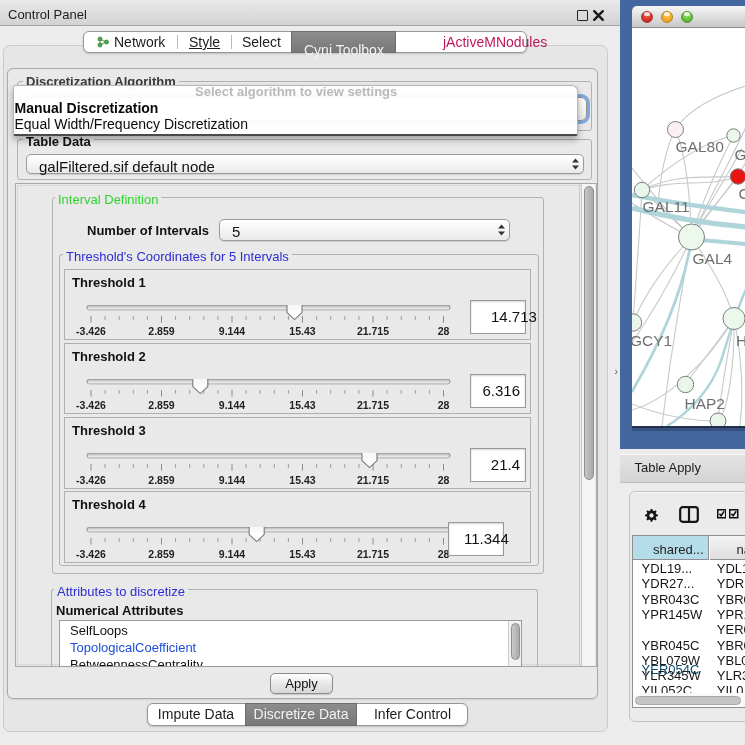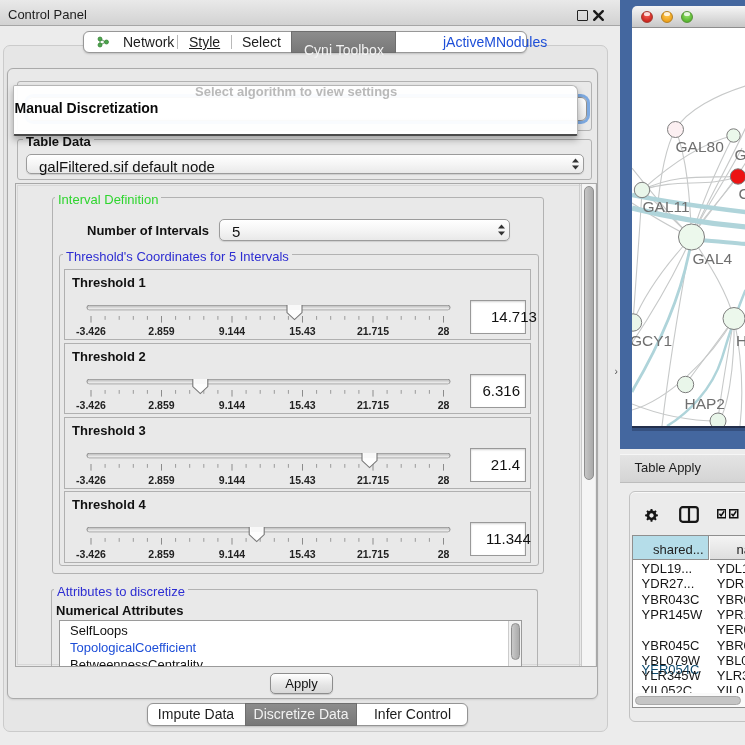--- a/index.html
+++ b/index.html
@@ -27,26 +27,27 @@
 <div class="abs" style="left:83px;top:31px;width:444px;height:22px;background:#fff;border:1px solid #979797;border-radius:6px;box-shadow:0 1px 2px rgba(0,0,0,0.18);"></div>
 <div class="abs" style="left:291px;top:31px;width:105px;height:22px;background:linear-gradient(#8c8c8c,#787878);border:1px solid #6e6e6e;"></div>
 <div class="abs" style="left:177px;top:35px;width:1px;height:14px;background:#b9b9b9;"></div>
 <div class="abs" style="left:230.5px;top:35px;width:1px;height:14px;background:#b9b9b9;"></div>
 <svg class="abs" style="left:96px;top:35px;" width="15" height="15" viewBox="0 0 15 15">
 <path d="M4,4 L10,7 M4,10 L10,7 M4,4 L4,10" stroke="#7aa87a" stroke-width="1.2" fill="none"></path>
 <circle cx="4" cy="4" r="2" fill="#4da64d" stroke="#2e7d2e" stroke-width="0.7"></circle>
 <circle cx="4" cy="10" r="2" fill="#4da64d" stroke="#2e7d2e" stroke-width="0.7"></circle>
 <circle cx="10.5" cy="7" r="2" fill="#4da64d" stroke="#2e7d2e" stroke-width="0.7"></circle>
     </svg>
-<div class="abs" style="left:114px;top:34px;font-size:14px;color:#1c1c1c;margin-left:9px;">Network</div>
+<div class="abs" style="left:114px;top:34px;font-size:14px;color:#1c1c1c;">Network</div>
 <div class="abs" style="left:189px;top:34px;font-size:14px;color:#1c1c1c;text-decoration:underline;">Style</div>
 <div class="abs" style="left:242px;top:34px;font-size:14px;color:#1c1c1c;">Select</div>
 <div class="abs" style="left:304px;top:34px;font-size:14px;color:#f2f2f2;margin-top:8px;">Cyni Toolbox</div>
-<div class="abs" style="left:407px;top:34px;font-size:14px;color:#1d4ed8;padding-left:36px;">jActiveMNodules</div>
+<div class="abs" style="left:407px;top:34px;font-size:14px;color:#be185d;padding-left:36px;">jActiveMNodules</div>
 <div class="grp" style="left:17px;top:81px;width:575px;height:50px;"></div>
+<div class="gt tb" style="left:23px;top:73.5px;color:#3a3a3a;">Discretization Algorithm</div>
 <div class="abs" style="left:27px;top:97px;width:560px;height:24px;border-radius:6px;box-shadow:0 0 0 3px rgba(106,158,222,0.85);background:linear-gradient(#fff,#e9e9e9);border:1px solid #8f8f8f;"></div>
 <div class="grp" style="left:17px;top:139px;width:575px;height:41px;"></div>
 <div class="gt tb" style="left:23px;top:133.5px;">Table Data</div>
 <div class="combo" style="left:26px;top:154px;width:558px;height:20px;"></div>
 <div class="ct" style="left:39px;top:157.5px;">galFiltered.sif default node</div>
 <svg class="abs" style="left:571px;top:158px;" width="9" height="12" viewBox="0 0 9 12">
 <path d="M4.5,0.5 L8,4.6 L1,4.6 Z" fill="#333"></path>
       <path d="M4.5,11.5 L8,7.4 L1,7.4 Z" fill="#333"></path>
     </svg>
 <div class="abs" style="left:15px;top:183px;width:582px;height:484px;background:#e9e9e9;border:1px solid #a8a8a8;"></div>
@@ -233,41 +234,42 @@
 <path d="M 167.2,-1.6 L 167.2,-3.2 Q 167.2,-4.6 168.7,-4.6 L 180.7,-4.6 Q 182.2,-4.6 182.2,-3.2 L 182.2,7.6 L 174.7,14.6 L 167.2,7.6 Z" fill="#fdfdfd" stroke="#777" stroke-width="1.1"></path>
 <path d="M 169.1,-3.4 L 180.29999999999998,-3.4 L 180.29999999999998,5 L 169.1,5 Z" fill="#f4f4f4" opacity="0.5"></path>
 </svg>
     </div>
 <div class="tick-lbl" style="left:91.0px;top:547.9px;">-3.426</div>
 <div class="tick-lbl" style="left:161.5px;top:547.9px;">2.859</div>
 <div class="tick-lbl" style="left:232.0px;top:547.9px;">9.144</div>
 <div class="tick-lbl" style="left:302.5px;top:547.9px;">15.43</div>
 <div class="tick-lbl" style="left:373.0px;top:547.9px;">21.715</div>
 <div class="tick-lbl" style="left:443.5px;top:547.9px;">28</div>
-<div class="vfield" style="left:470px;top:522.4px;padding-left:15px;">11.344</div>
+<div class="vfield" style="left:448px;top:522.4px;padding-left:15px;">11.344</div>
 <div class="abs" style="left:51px;top:589px;width:487px;height:77px;border:1px solid #b2b2b2;border-bottom:none;border-radius:3px 3px 0 0;"></div>
 <div class="gt" style="left:54px;top:583.5px;font-size:13px;color:#2d2dd2;">Attributes to discretize</div>
 <div class="tb" style="left:56px;top:602.5px;text-align:center;">Numerical Attributes</div>
 <div class="abs" style="left:59px;top:620px;width:463px;height:46.5px;background:#fff;border:1px solid #9a9a9a;overflow:hidden;">
       <div style="position:absolute;left:10px;top:2px;font-size:13px;color:#111;">SelfLoops</div>
       <div style="position:absolute;left:10px;top:19px;font-size:13px;color:#1d4ed8;">TopologicalCoefficient</div>
       <div style="position:absolute;left:10px;top:36px;font-size:13px;color:#111;">BetweennessCentrality</div>
       <div style="position:absolute;right:0;top:0;width:13px;height:46.5px;background:#f2f2f2;border-left:1px solid #ccc;"></div>
       <div style="position:absolute;right:1.5px;top:1.5px;width:9px;height:37px;background:linear-gradient(90deg,#c9c9c9,#aaa);border:1px solid #8e8e8e;border-radius:4.5px;"></div>
     </div>
 <div class="abs" style="left:270px;top:673px;width:63px;height:21px;background:linear-gradient(#ffffff,#e4e4e4 60%,#d8d8d8);border:1px solid #8d8d8d;border-radius:5px;box-shadow:0 1px 1px rgba(0,0,0,0.15);text-align:center;font-size:13px;color:#111;line-height:19px;">Apply</div>
 <div class="abs" style="left:147px;top:703px;width:321px;height:23px;background:#fff;border:1px solid #949494;border-radius:6px;box-shadow:0 1px 2px rgba(0,0,0,0.18);"></div>
 <div class="abs" style="left:245px;top:703px;width:112px;height:23px;background:linear-gradient(#8c8c8c,#787878);border:1px solid #6e6e6e;"></div>
 <div class="abs" style="left:147px;top:703px;width:98px;height:23px;text-align:center;line-height:22px;font-size:14px;color:#1c1c1c;">Impute Data</div>
 <div class="abs" style="left:245px;top:703px;width:112px;height:23px;text-align:center;line-height:22px;font-size:14px;color:#f2f2f2;">Discretize Data</div>
 <div class="abs" style="left:357px;top:703px;width:111px;height:23px;text-align:center;line-height:22px;font-size:14px;color:#1c1c1c;">Infer Control</div>
 <div class="abs" style="left:614.5px;top:366px;font-size:10px;color:#555;">›</div>
 <div class="abs" style="left:13px;top:84.5px;width:565px;height:51px;background:rgba(255,255,255,0.955);border:1px solid #b5b5b5;border-bottom:2px solid #4a4a4a;border-radius:2px 6px 2px 2px;box-shadow:0 4px 7px rgba(0,0,0,0.3);"></div>
 <div class="abs" style="left:14.5px;top:100px;font-size:14px;font-weight:bold;color:#0a0a0a;">Manual Discretization</div>
 <div class="abs" style="left:195px;top:84px;font-size:13px;font-weight:bold;color:#b9b9b9;">Select algorithm to view settings</div>
+<div class="abs" style="left:14.5px;top:116px;font-size:14px;color:#0a0a0a;">Equal Width/Frequency Discretization</div>
 <div class="abs" style="left:620px;top:0;width:125px;height:449px;background:#44679f;"></div>
 <div class="abs" style="left:631.5px;top:6px;width:113.5px;height:21.5px;background:linear-gradient(#f6f6f6,#c8c8c8);border-bottom:1px solid #8e8e8e;border-radius:5px 0 0 0;"></div>
 <div class="abs" style="left:641px;top:11px;width:12px;height:12px;border-radius:50%;background:radial-gradient(circle at 50% 35%, #f0554d 10%, #c9231c 75%);border:1px solid #a33a31;"></div>
 <div class="abs" style="left:643.8px;top:12.4px;width:6.4px;height:3.4px;border-radius:50%;background:rgba(255,255,255,0.8);"></div>
 <div class="abs" style="left:661px;top:11px;width:12px;height:12px;border-radius:50%;background:radial-gradient(circle at 50% 35%, #fcc348 10%, #ec9f1a 75%);border:1px solid #b58023;"></div>
 <div class="abs" style="left:663.8px;top:12.4px;width:6.4px;height:3.4px;border-radius:50%;background:rgba(255,255,255,0.8);"></div>
 <div class="abs" style="left:681px;top:11px;width:12px;height:12px;border-radius:50%;background:radial-gradient(circle at 50% 35%, #8edc63 10%, #54b42d 75%);border:1px solid #57923a;"></div>
 <div class="abs" style="left:683.8px;top:12.4px;width:6.4px;height:3.4px;border-radius:50%;background:rgba(255,255,255,0.8);"></div>
 <svg class="abs" style="left:631.5px;top:27.5px;background:#ffffff;" width="113.5" height="398" viewBox="0 0 113.5 398">
 <g fill="none" stroke="#c7c9c9" stroke-width="1.1">

